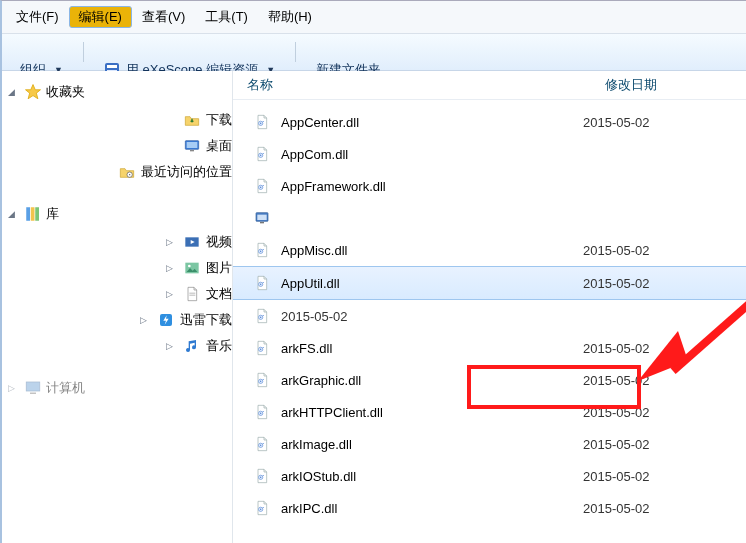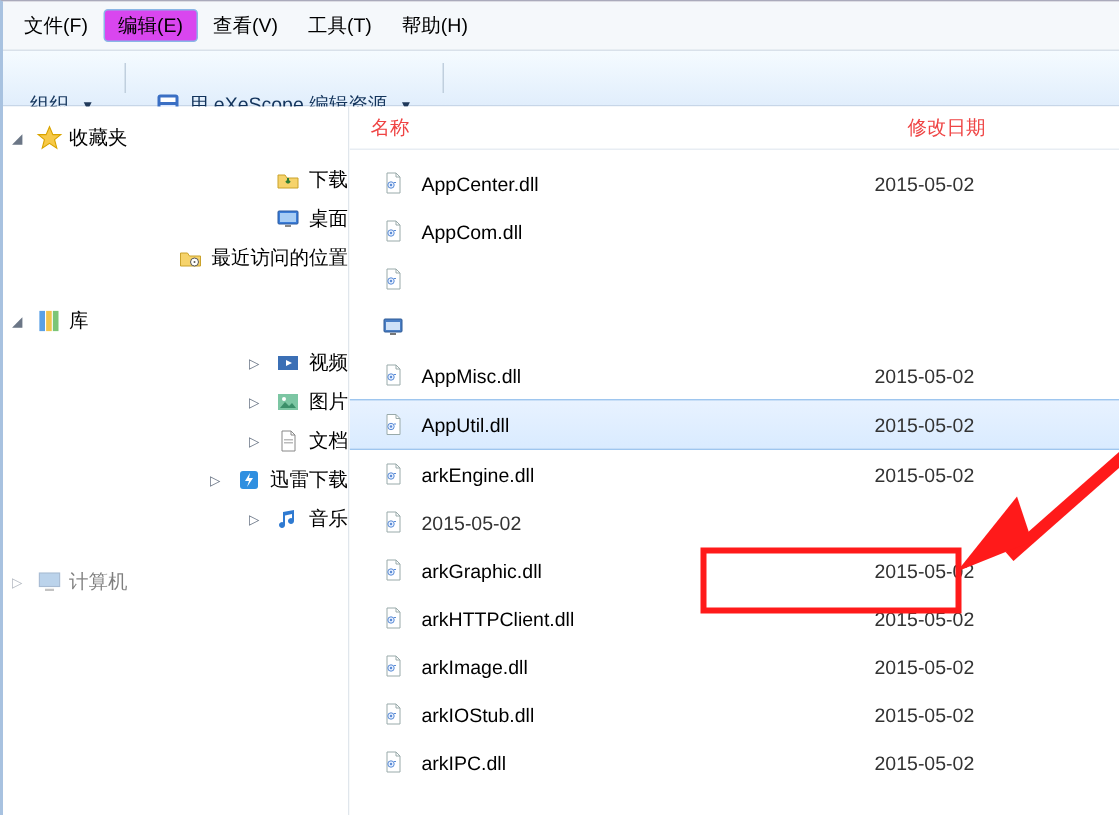--- a/index.html
+++ b/index.html
@@ -1,34 +1,34 @@
 <!DOCTYPE html>
 <html><head>
 <meta charset="utf-8">
 <style>
   html,body{margin:0;padding:0;font-family:"Microsoft YaHei","Segoe UI",Tahoma,sans-serif;font-size:13px;color:#000;background:#fff;}
   .window{width:746px;height:543px;position:relative;overflow:hidden;border-top:1px solid #aab;border-left:2px solid #a8c2e0;}
   
   .menubar{display:flex;align-items:center;height:28px;padding:2px 4px;background:#f5f8fb;border-bottom:1px solid #d9e1ea;}
   .menu-item{padding:2px 10px;border-radius:3px;cursor:default;}
-  .menu-item.open{background:#d946ef;border:1px solid #8ab6e6;padding:1px 9px;}
+  .menu-item.open{background:#eab308;border:1px solid #8ab6e6;padding:1px 9px;}
   
   .toolbar{display:flex;align-items:center;height:36px;padding:0 8px;
     background:linear-gradient(#f5fbff,#e1eefc);border-bottom:1px solid #c7d6e8;gap:4px;}
   .tb-btn{display:flex;align-items:center;gap:6px;padding:3px 10px;border-radius:3px;cursor:default;margin-top:35px;}
   .tb-btn .drop{font-size:9px;color:#20395a;margin-left:2px;}
   .tb-sep{width:1px;height:20px;background:#c0cfde;margin:0 6px;}
   .tb-text{color:#12335b;}
   
   .body{display:flex;height:calc(100% - 28px - 36px - 2px);}
   .sidebar{width:230px;background:#fff;border-right:1px solid #e0e6ec;overflow:hidden;padding-top:10px;}
   .filepane{flex:1;background:#fff;position:relative;overflow:hidden;}
   
   .colhdr{display:flex;height:28px;align-items:center;background:#fff;border-bottom:1px solid #e8edf3;}
-  .col{padding:0 14px;color:#ef4444;}
+  .col{padding:0 14px;color:#0c4a6e;}
   .col.name{width:330px;}
   .col.date{flex:1;}
   
   .rows{padding-top:6px;}
   .row{display:flex;align-items:center;height:32px;}
   .row .ic{width:22px;display:flex;justify-content:center;margin-left:18px;margin-right:8px;}
   .row .nm{flex:0 0 302px;color:#000;}
   .row .dt{color:#333;white-space:nowrap;}
   .row.selected{background:linear-gradient(#e8f2ff,#d9ebff);border:1px solid #9ec6ef;border-left:none;border-right:none;}
   
@@ -70,20 +70,23 @@
         <svg class="svg-icon sm" viewBox="0 0 16 16">
             <rect x="1" y="1" width="14" height="14" rx="2" fill="#3a6fc4"></rect>
             <rect x="3" y="3" width="10" height="3" fill="#fff"></rect>
             <rect x="3" y="8" width="10" height="5" fill="#dce9ff"></rect>
           </svg>
       </span>
       <span class="tb-text">用 eXeScope 编辑资源</span>
       <span class="drop">▼</span>
     </div>
     <div class="tb-sep"></div>
+    <div class="tb-btn">
+      <span class="tb-text">新建文件夹</span>
+    </div>
   </div>
 
   <div class="body">
 
     <div class="sidebar">
 
       <div class="tree-group">
         <div class="tree-header">
           <span class="tw">◢</span>
           <span>
@@ -240,20 +243,21 @@
           <div class="row">
             <span class="ic">
               <svg class="svg-icon sm" viewBox="0 0 24 24">
                 <path d="M6 2h9l4 4v16H6z" fill="#fff" stroke="#9aa"></path>
                 <path d="M15 2v4h4" fill="none" stroke="#9aa"></path>
                 <circle cx="10" cy="14" r="3.2" fill="#e8f1ff" stroke="#5a8bd6"></circle>
                 <circle cx="10" cy="14" r="1.2" fill="#5a8bd6"></circle>
                 <rect x="13" y="11" width="2" height="1" fill="#5a8bd6"></rect>
               </svg>
             </span>
+            <span class="nm">AppFramework.dll</span>
             <span class="dt"></span>
           </div>
           <div class="row">
             <span class="ic">
               <svg class="svg-icon sm" viewBox="0 0 24 24">
                 <rect x="3" y="4" width="18" height="13" rx="1" fill="#4a7ec4" stroke="#2e5a96"></rect>
                 <rect x="5" y="7" width="14" height="8" fill="#cfe1f7"></rect>
                 <rect x="9" y="18" width="6" height="2" fill="#777"></rect>
               </svg>
             </span>
@@ -288,33 +292,33 @@
           <div class="row">
             <span class="ic">
               <svg class="svg-icon sm" viewBox="0 0 24 24">
                 <path d="M6 2h9l4 4v16H6z" fill="#fff" stroke="#9aa"></path>
                 <path d="M15 2v4h4" fill="none" stroke="#9aa"></path>
                 <circle cx="10" cy="14" r="3.2" fill="#e8f1ff" stroke="#5a8bd6"></circle>
                 <circle cx="10" cy="14" r="1.2" fill="#5a8bd6"></circle>
                 <rect x="13" y="11" width="2" height="1" fill="#5a8bd6"></rect>
               </svg>
             </span>
-            <span class="nm">arkEngine.dll</span>
-            <span class="dt">2015-05-02</span>
-          </div>
-          <div class="row">
-            <span class="ic">
-              <svg class="svg-icon sm" viewBox="0 0 24 24">
-                <path d="M6 2h9l4 4v16H6z" fill="#fff" stroke="#9aa"></path>
-                <path d="M15 2v4h4" fill="none" stroke="#9aa"></path>
-                <circle cx="10" cy="14" r="3.2" fill="#e8f1ff" stroke="#5a8bd6"></circle>
-                <circle cx="10" cy="14" r="1.2" fill="#5a8bd6"></circle>
-                <rect x="13" y="11" width="2" height="1" fill="#5a8bd6"></rect>
-              </svg>
-            </span>
+            <span class="dt">2015-05-02</span>
+          </div>
+          <div class="row">
+            <span class="ic">
+              <svg class="svg-icon sm" viewBox="0 0 24 24">
+                <path d="M6 2h9l4 4v16H6z" fill="#fff" stroke="#9aa"></path>
+                <path d="M15 2v4h4" fill="none" stroke="#9aa"></path>
+                <circle cx="10" cy="14" r="3.2" fill="#e8f1ff" stroke="#5a8bd6"></circle>
+                <circle cx="10" cy="14" r="1.2" fill="#5a8bd6"></circle>
+                <rect x="13" y="11" width="2" height="1" fill="#5a8bd6"></rect>
+              </svg>
+            </span>
+            <span class="nm">arkFS.dll</span>
             <span class="dt">2015-05-02</span>
           </div>
           <div class="row">
             <span class="ic">
               <svg class="svg-icon sm" viewBox="0 0 24 24">
                 <path d="M6 2h9l4 4v16H6z" fill="#fff" stroke="#9aa"></path>
                 <path d="M15 2v4h4" fill="none" stroke="#9aa"></path>
                 <circle cx="10" cy="14" r="3.2" fill="#e8f1ff" stroke="#5a8bd6"></circle>
                 <circle cx="10" cy="14" r="1.2" fill="#5a8bd6"></circle>
                 <rect x="13" y="11" width="2" height="1" fill="#5a8bd6"></rect>

